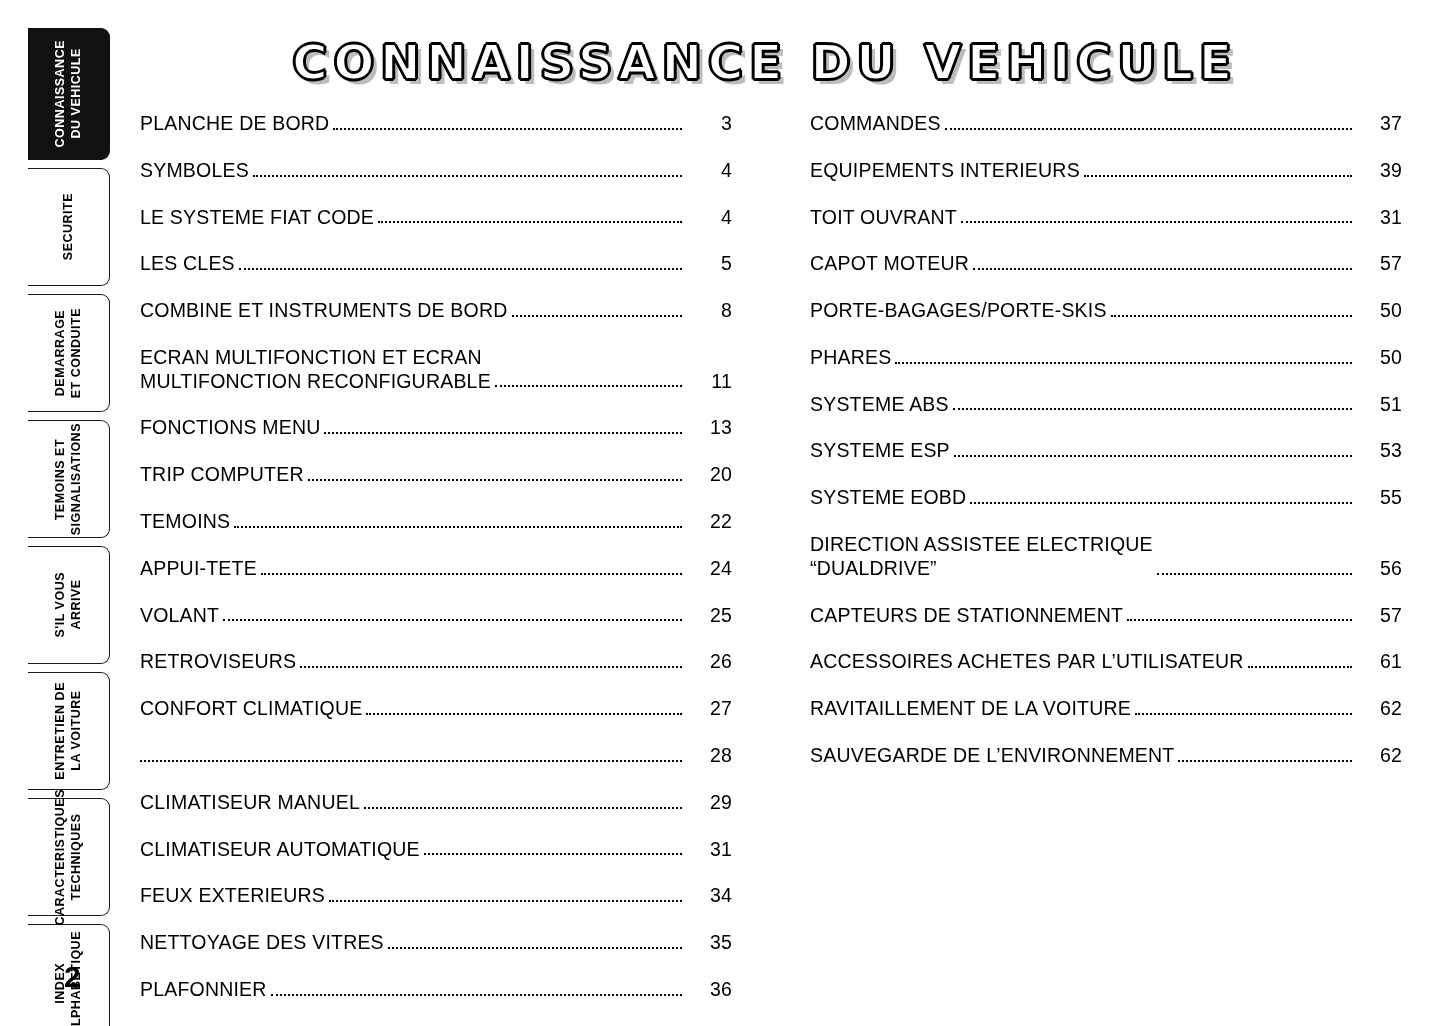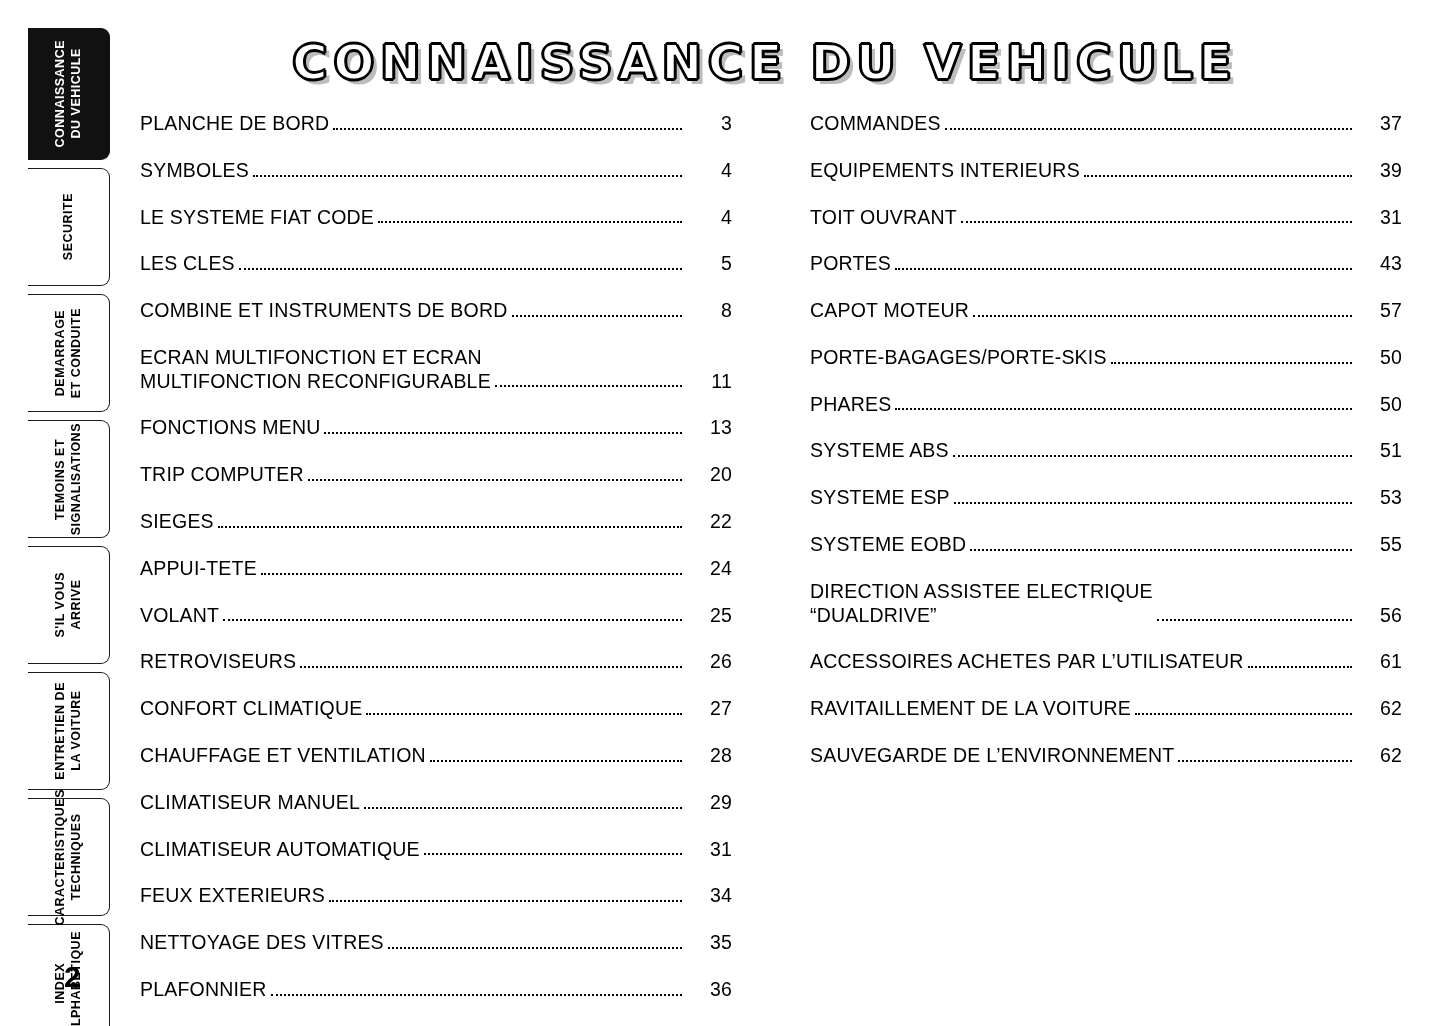--- a/index.html
+++ b/index.html
@@ -213,21 +213,21 @@
       <span class="label">FONCTIONS MENU</span>
       <span class="dots"></span>
       <span class="page">13</span>
     </div>
     <div class="entry">
       <span class="label">TRIP COMPUTER</span>
       <span class="dots"></span>
       <span class="page">20</span>
     </div>
     <div class="entry">
-      <span class="label">SIEGES</span>
+      <span class="label">TEMOINS</span>
       <span class="dots"></span>
       <span class="page">22</span>
     </div>
     <div class="entry">
       <span class="label">APPUI-TETE</span>
       <span class="dots"></span>
       <span class="page">24</span>
     </div>
     <div class="entry">
       <span class="label">VOLANT</span>
@@ -238,21 +238,20 @@
       <span class="label">RETROVISEURS</span>
       <span class="dots"></span>
       <span class="page">26</span>
     </div>
     <div class="entry">
       <span class="label">CONFORT CLIMATIQUE</span>
       <span class="dots"></span>
       <span class="page">27</span>
     </div>
     <div class="entry">
-      <span class="label">CHAUFFAGE ET VENTILATION</span>
       <span class="dots"></span>
       <span class="page">28</span>
     </div>
     <div class="entry">
       <span class="label">CLIMATISEUR MANUEL</span>
       <span class="dots"></span>
       <span class="page">29</span>
     </div>
     <div class="entry">
       <span class="label">CLIMATISEUR AUTOMATIQUE</span>
@@ -284,25 +283,20 @@
     </div>
     <div class="entry">
       <span class="label">EQUIPEMENTS INTERIEURS</span>
       <span class="dots"></span>
       <span class="page">39</span>
     </div>
     <div class="entry">
       <span class="label">TOIT OUVRANT</span>
       <span class="dots"></span>
       <span class="page">31</span>
-    </div>
-    <div class="entry">
-      <span class="label">PORTES</span>
-      <span class="dots"></span>
-      <span class="page">43</span>
     </div>
     <div class="entry">
       <span class="label">CAPOT MOTEUR</span>
       <span class="dots"></span>
       <span class="page">57</span>
     </div>
     <div class="entry">
       <span class="label">PORTE-BAGAGES/PORTE-SKIS</span>
       <span class="dots"></span>
       <span class="page">50</span>
@@ -327,20 +321,25 @@
       <span class="dots"></span>
       <span class="page">55</span>
     </div>
     <div class="entry two-line">
       <span class="label">DIRECTION ASSISTEE ELECTRIQUE
 “DUALDRIVE”</span>
       <span class="dots"></span>
       <span class="page">56</span>
     </div>
     <div class="entry">
+      <span class="label">CAPTEURS DE STATIONNEMENT</span>
+      <span class="dots"></span>
+      <span class="page">57</span>
+    </div>
+    <div class="entry">
       <span class="label">ACCESSOIRES ACHETES PAR L’UTILISATEUR</span>
       <span class="dots"></span>
       <span class="page">61</span>
     </div>
     <div class="entry">
       <span class="label">RAVITAILLEMENT DE LA VOITURE</span>
       <span class="dots"></span>
       <span class="page">62</span>
     </div>
     <div class="entry">

